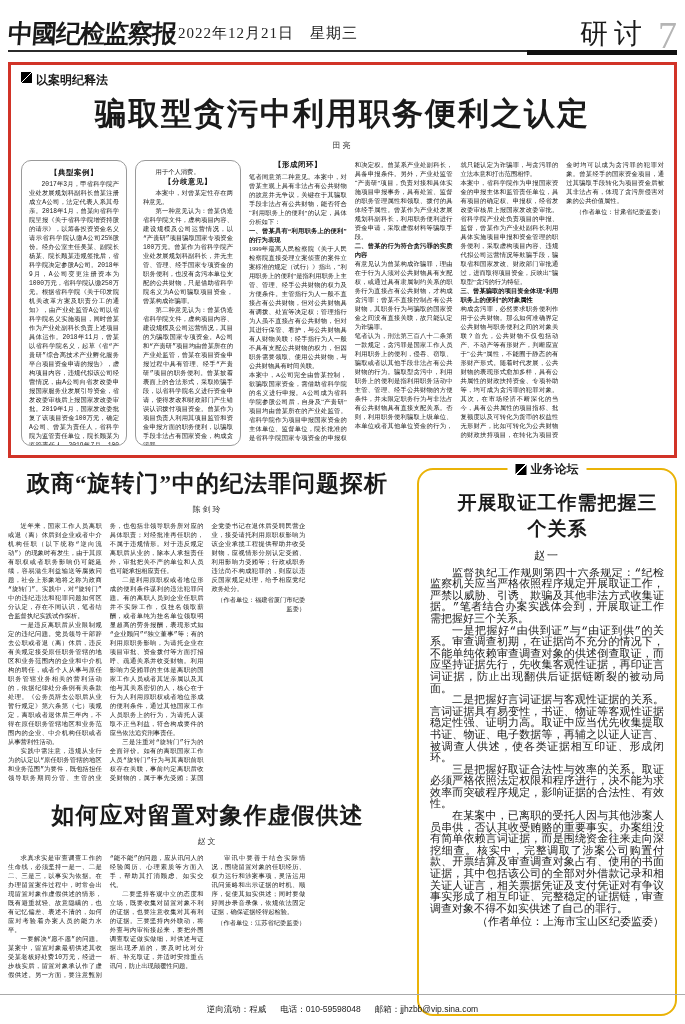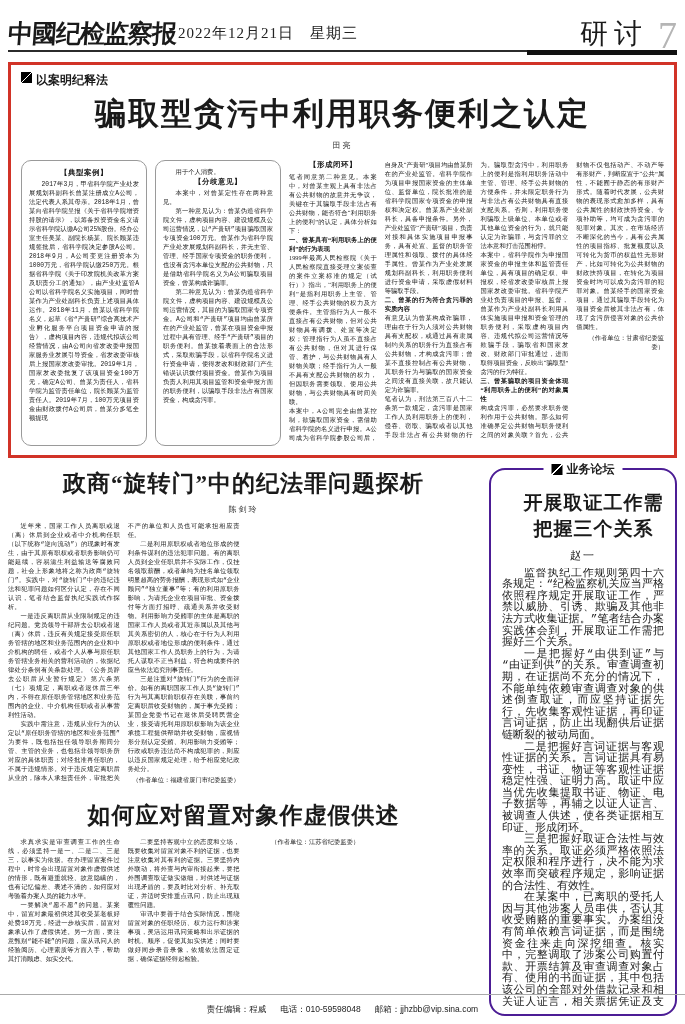--- a/index.html
+++ b/index.html
@@ -18,42 +18,42 @@
   .hdr-rule .thin { position:absolute; left:0; right:0; top:0; height:2px; background:#2b2b2b; }
   .hdr-rule .thick { position:absolute; right:0; width:150px; top:0; height:5px; background:#111; }
 
   
   .red-box { border:3px solid #d13327; margin-top:6px; padding:7px 10px 9px; background:#fff; }
   .kicker { display:flex; align-items:flex-start; gap:4px; font-size:12px; font-weight:bold; }
   .kicker-icon { width:11px; height:11px; background:linear-gradient(135deg,#000 46%,#fff 46%,#fff 54%,#000 54%); display:inline-block; }
   .main-title { text-align:center; font-size:31px; font-weight:bold; letter-spacing:2px; margin-top:4px; }
   .byline { text-align:center; font-size:8px; color:#333; margin-top:5px; letter-spacing:2px; }
   .top-body { display:flex; gap:8px; margin-top:9px; height:286px; }
-  .case-box { width:126px; flex:none; border:1px solid #9a9a9a; border-radius:10px; padding:7px 7px; overflow:hidden;
+  .case-box { width:106px; flex:none; border:1px solid #9a9a9a; border-radius:10px; padding:7px 7px; overflow:hidden;
               font-size:6.3px; line-height:9px; text-align:justify; }
   .box-title { text-align:center; font-weight:bold; font-size:7.5px; margin-bottom:3px; letter-spacing:0.5px; }
   .case-box p, .cols p, .forum-text p { text-indent:2em; margin:0;font-family:Liberation Mono, monospace; }
   .lead-line { text-indent:0; margin-bottom:2px; }
   .comment { flex:1; column-count:4; column-gap:8px; column-fill:auto; height:100%; overflow:hidden;
              font-size:6.3px; line-height:9px; text-align:justify; }
   .subhead { font-weight:bold; }
   .attribution { text-align:right; text-indent:0 !important; margin-top:2px !important; }
 
   
   .mid-row { display:flex; gap:10px; margin-top:10px; }
   .left-col { flex:1; min-width:0; }
   .article-title { text-align:center; font-size:23px; font-weight:bold; letter-spacing:1px; }
   .cols { column-gap:8px; column-fill:auto; overflow:hidden; font-size:6.3px; line-height:9px; text-align:justify; margin-top:7px; }
   .cols4 { column-count:4; }
   .mid-body { height:266px; }
   .bot-body { height:128px; }
   .bottom-article { margin-top:12px; }
 
   
-  .forum { width:188px; flex:none; border:2px solid #4c1d95; border-radius:16px; padding:16px 11px 8px; position:relative; height:548px; }
+  .forum { width:260px; flex:none; border:2px solid #eab308; border-radius:16px; padding:16px 11px 8px; position:relative; height:548px; }
   .forum-label { position:absolute; top:-9px; left:50%; transform:translateX(-50%); background:#fff; padding:0 8px;
                  display:flex; align-items:center; gap:4px; font-size:12px; font-weight:bold; white-space:nowrap; }
   .forum-title { text-align:center; font-size:19px; font-weight:bold; letter-spacing:1px; margin-top:4px;margin-left:21px; }
   .forum-byline { text-align:center; font-size:8px; margin:8px 0 6px; letter-spacing:2px; }
   .forum-text { font-size:11px; line-height:11.6px; text-align:justify; overflow:hidden; height:438px; }
 
   
   .footer { position:absolute; left:0; right:0; bottom:0; height:30px; border-top:1px solid #aaa; display:flex;
             align-items:center; justify-content:center; gap:14px; font-size:8.5px; color:#222;
             font-family:"Liberation Sans","DejaVu Sans",sans-serif; }
@@ -133,20 +133,21 @@
               <p>实践中需注意，违规从业行为的认定以“原任职务管辖的地区和业务范围”为要件，既包括担任领导职务期间分管、主管的业务，也包括非领导职务所对应的具体职责；对经批准再任职的，不属于违规情形。对于违反规定离职后从业的，除本人承担责任外，审批把关不严的单位和人员也可能承担相应责任。</p>
               <p>二是利用原职权或者地位形成的便利条件谋利的违法犯罪问题。有的离职人员到企业任职后并不实际工作，仅挂名领取薪酬，或者单纯为挂名单位领取明显超高的劳务报酬，表现形式如“企业顾问”“独立董事”等；有的利用原职务影响，为请托企业在项目审批、资金拨付等方面打招呼、疏通关系并收受财物。利用影响力受贿罪的主体是离职的国家工作人员或者其近亲属以及其他与其关系密切的人，核心在于行为人利用原职权或者地位形成的便利条件，通过其他国家工作人员职务上的行为，为请托人谋取不正当利益，符合构成要件的应当依法追究刑事责任。</p>
               <p>三是注重对“旋转门”行为的全面评价。如有的离职国家工作人员“旋转门”行为与其离职前职权存在关联，事前约定离职后收受财物的，属于事先受贿；某国企党委书记在退休后受聘民营企业，接受请托利用原职权影响为该企业承揽工程提供帮助并收受财物，应视情形分别认定受贿、利用影响力受贿等；行政或职务违法尚不构成犯罪的，则应以违反国家规定处理，给予相应党纪政务处分。</p>
             </div>
           <p class="attribution">（作者单位：福建省厦门市纪委监委）</p>
         </div>
       </article>
 
       <article class="bottom-article">
         <h2 class="article-title">如何应对留置对象作虚假供述</h2>
+        <div class="byline">赵文</div>
         <div class="cols cols4 bot-body">
           <div>
               <p>求真求实是审查调查工作的生命线，必须坚持一是一、二是二、三是三，以事实为依据。在办理留置案件过程中，时常会出现留置对象作虚假供述的情形，既有避重就轻、故意隐瞒的，也有记忆偏差、表述不清的，如何应对考验着办案人员的能力水平。</p>
               <p>一要解决“愿不愿”的问题。某案中，留置对象最初供述其收受某老板好处费10万元，经进一步核实后，留置对象承认作了虚假供述。另一方面，要注意甄别“能不能”的问题，应从讯问人的经验阅历、心理素质等方面入手，帮助其打消顾虑、如实交代。</p>
               <p>二要坚持客观中立的态度和立场，既要收集对留置对象不利的证据，也要注意收集对其有利的证据。三要坚持内外联动，将外查与内审衔接起来，要把外围调查取证做实做细，对供述与证据出现矛盾的，要及时比对分析、补充取证，并适时安排重点讯问，防止出现颠覆性问题。</p>
               <p>审讯中要善于结合实际情况，围绕留置对象的任职经历、权力运行和涉案事项，灵活运用讯问策略和出示证据的时机、顺序，促使其如实供述；同时要做好同步录音录像，依规依法固定证据，确保证据经得起检验。</p>
             </div>
           <p class="attribution">（作者单位：江苏省纪委监委）</p>
         </div>
       </article>
@@ -167,16 +168,16 @@
             <p>三是把握好取证合法性与效率的关系。取证必须严格依照法定权限和程序进行，决不能为求效率而突破程序规定，影响证据的合法性、有效性。</p>
             <p>在某案中，已离职的受托人因与其他涉案人员串供，否认其收受贿赂的重要事实。办案组没有简单依赖言词证据，而是围绕资金往来走向深挖细查。核实中，完整调取了涉案公司购置付款、开票结算及审查调查对象占有、使用的书面证据，其中包括该公司的全部对外借款记录和相关证人证言，相关票据凭证及支付凭证对有争议事实形成了相互印证、完整稳定的证据链，审查调查对象不得不如实供述了自己的罪行。</p>
           </div>
         <p class="attribution">（作者单位：上海市宝山区纪委监委）</p>
       </div>
     </aside>
   </div>
 </div>
 
 <div class="footer">
-  <span>责任编辑：程威</span>
+  <span>逆向流动：程威</span>
   <span>电话：010-59598048</span>
   <span>邮箱：jjhzbb@vip.sina.com</span>
 </div>
 
 </body></html>

